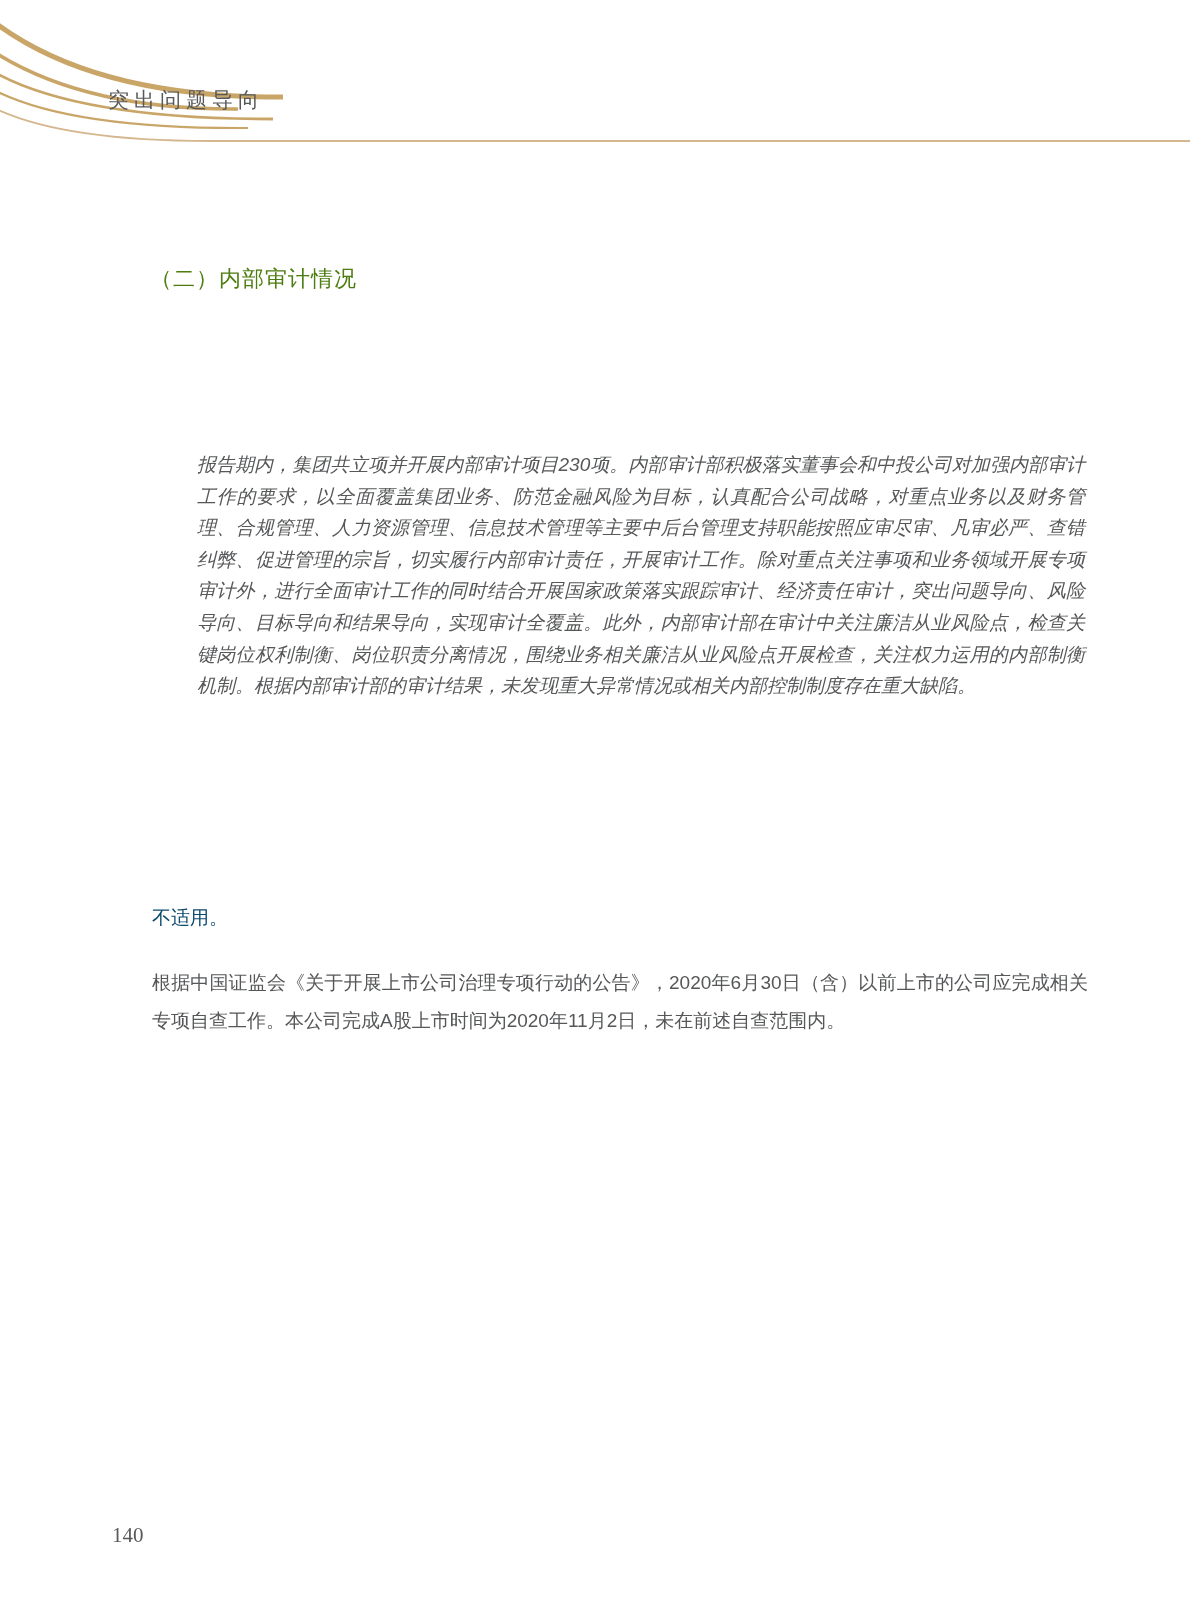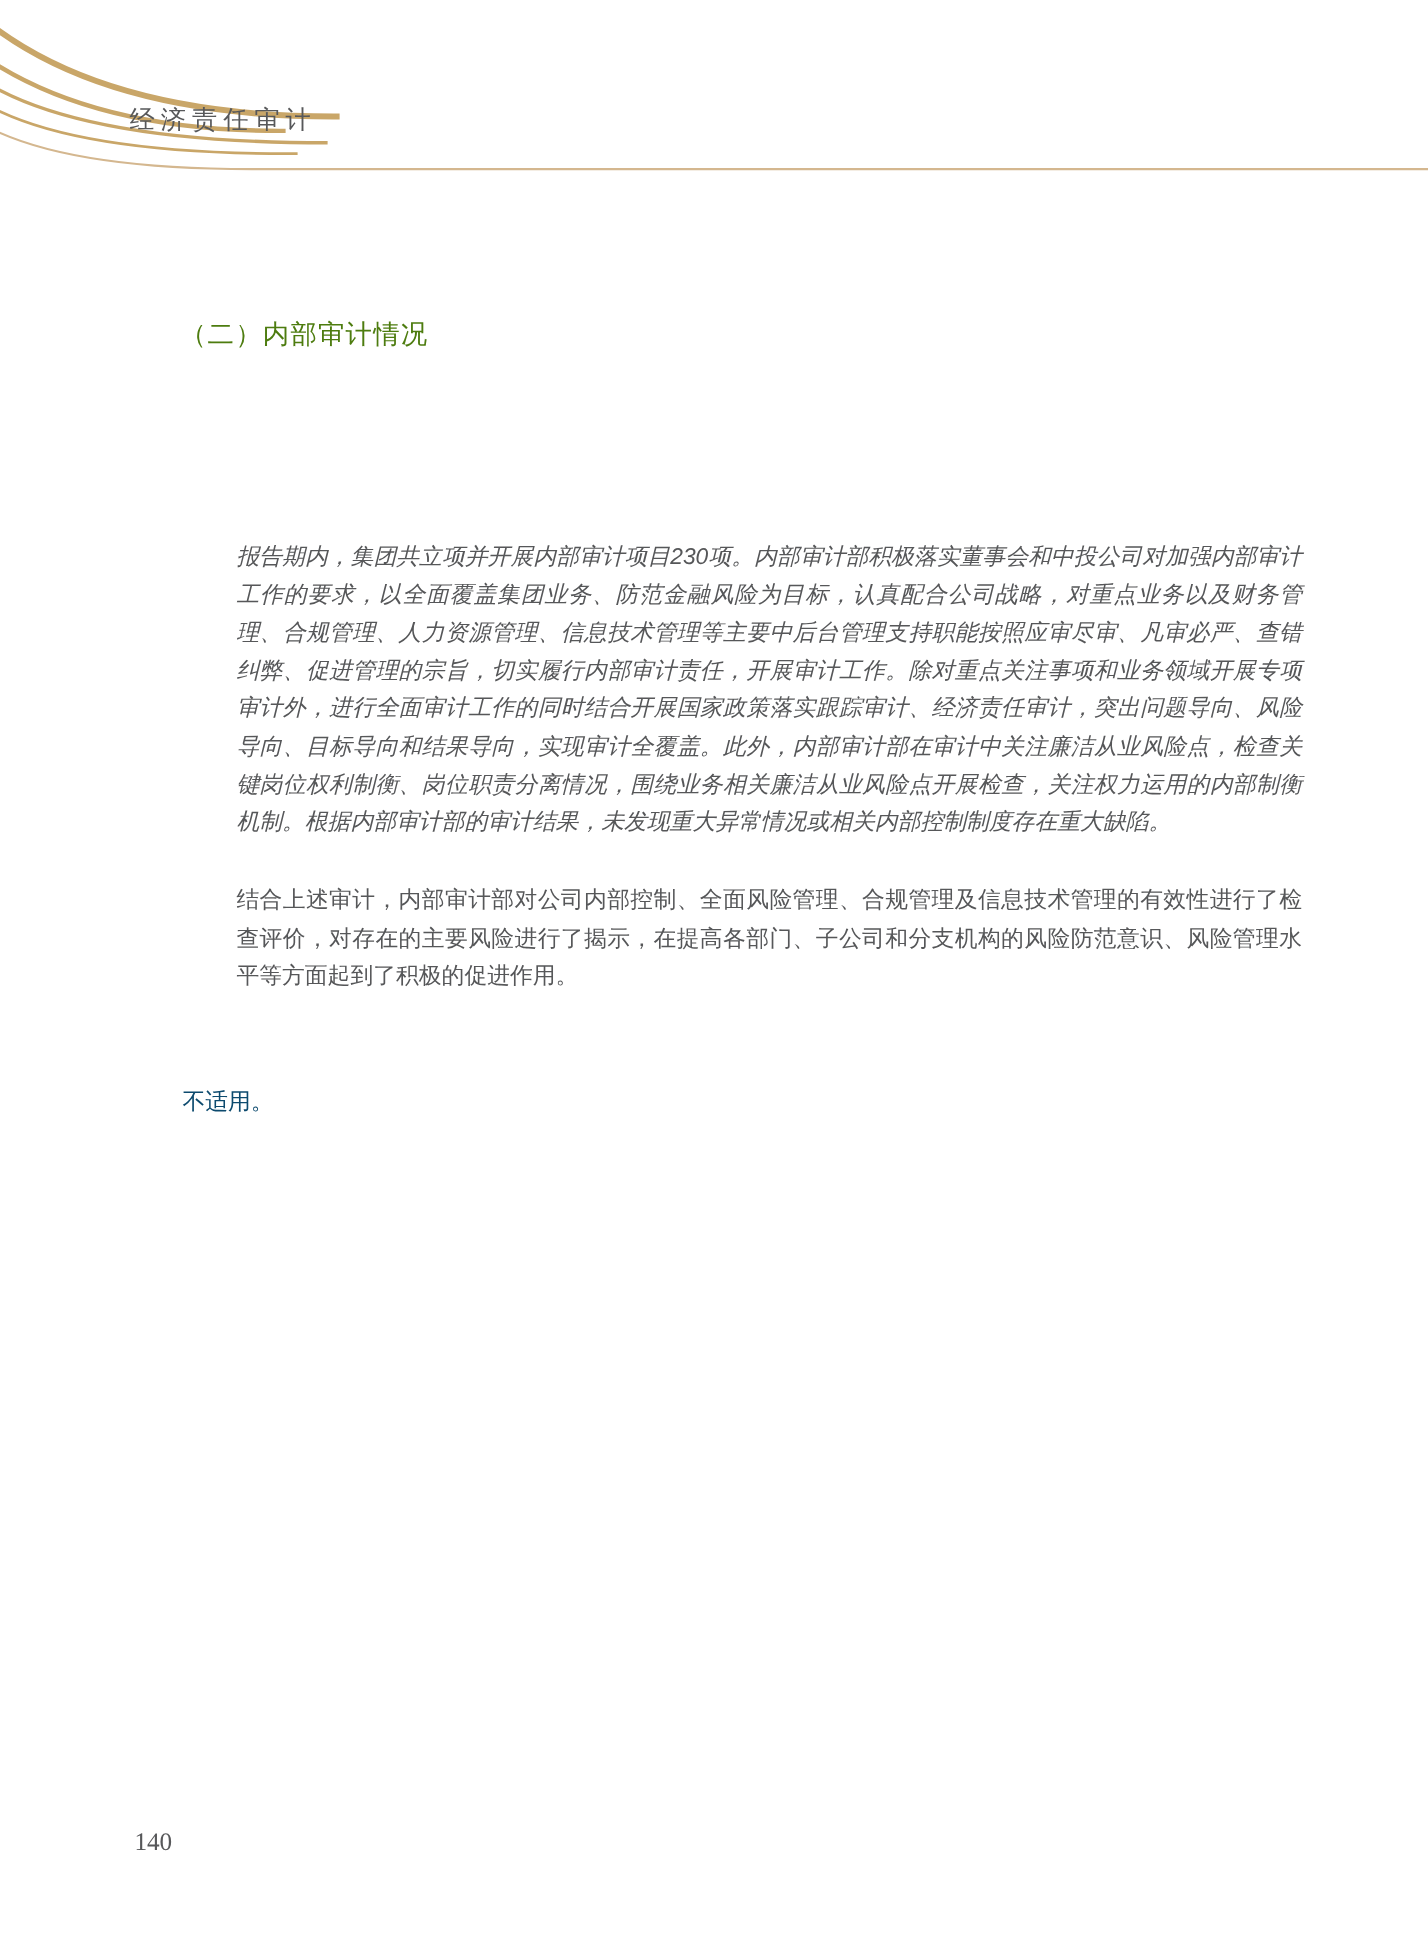--- a/index.html
+++ b/index.html
@@ -88,28 +88,28 @@
 <div class="page">
 
   <svg class="ornament" viewBox="0 0 1190 160" xmlns="http://www.w3.org/2000/svg" aria-hidden="true">
     <path d="M -6 22 Q 95 98 283 97" fill="none" stroke="#c9a668" stroke-width="5"></path>
     <path d="M -6 52 Q 85 110 238 109" fill="none" stroke="#c9a668" stroke-width="3.6"></path>
     <path d="M -6 72 Q 78 119 273 119" fill="none" stroke="#c9a668" stroke-width="2.8"></path>
     <path d="M -6 90 Q 70 129 248 128" fill="none" stroke="#c9a668" stroke-width="2.2"></path>
     <path d="M -6 108 Q 62 141 210 141 L 1196 141" fill="none" stroke="#d4b78f" stroke-width="1.8"></path>
   </svg>
 
-  <div class="header-title">经济责任审计</div>
+  <div class="header-title">突出问题导向</div>
 
   <div class="s2-heading">（二）内部审计情况</div>
 
 
   <p class="body-para para-2">报告期内，集团共立项并开展内部审计项目230项。内部审计部积极落实董事会和中投公司对加强内部审计工作的要求，以全面覆盖集团业务、防范金融风险为目标，认真配合公司战略，对重点业务以及财务管理、合规管理、人力资源管理、信息技术管理等主要中后台管理支持职能按照应审尽审、凡审必严、查错纠弊、促进管理的宗旨，切实履行内部审计责任，开展审计工作。除对重点关注事项和业务领域开展专项审计外，进行全面审计工作的同时结合开展国家政策落实跟踪审计、经济责任审计，突出问题导向、风险导向、目标导向和结果导向，实现审计全覆盖。此外，内部审计部在审计中关注廉洁从业风险点，检查关键岗位权利制衡、岗位职责分离情况，围绕业务相关廉洁从业风险点开展检查，关注权力运用的内部制衡机制。根据内部审计部的审计结果，未发现重大异常情况或相关内部控制制度存在重大缺陷。</p>
 
-  <p class="body-para para-3">结合上述审计，内部审计部对公司内部控制、全面风险管理、合规管理及信息技术管理的有效性进行了检查评价，对存在的主要风险进行了揭示，在提高各部门、子公司和分支机构的风险防范意识、风险管理水平等方面起到了积极的促进作用。</p>
 
 
   <p class="not-applicable">不适用。</p>
 
+  <p class="s11-para">根据中国证监会《关于开展上市公司治理专项行动的公告》，2020年6月30日（含）以前上市的公司应完成相关专项自查工作。本公司完成A股上市时间为2020年11月2日，未在前述自查范围内。</p>
 
   <div class="page-number">140</div>
 
 </div>
 
 </body></html>

